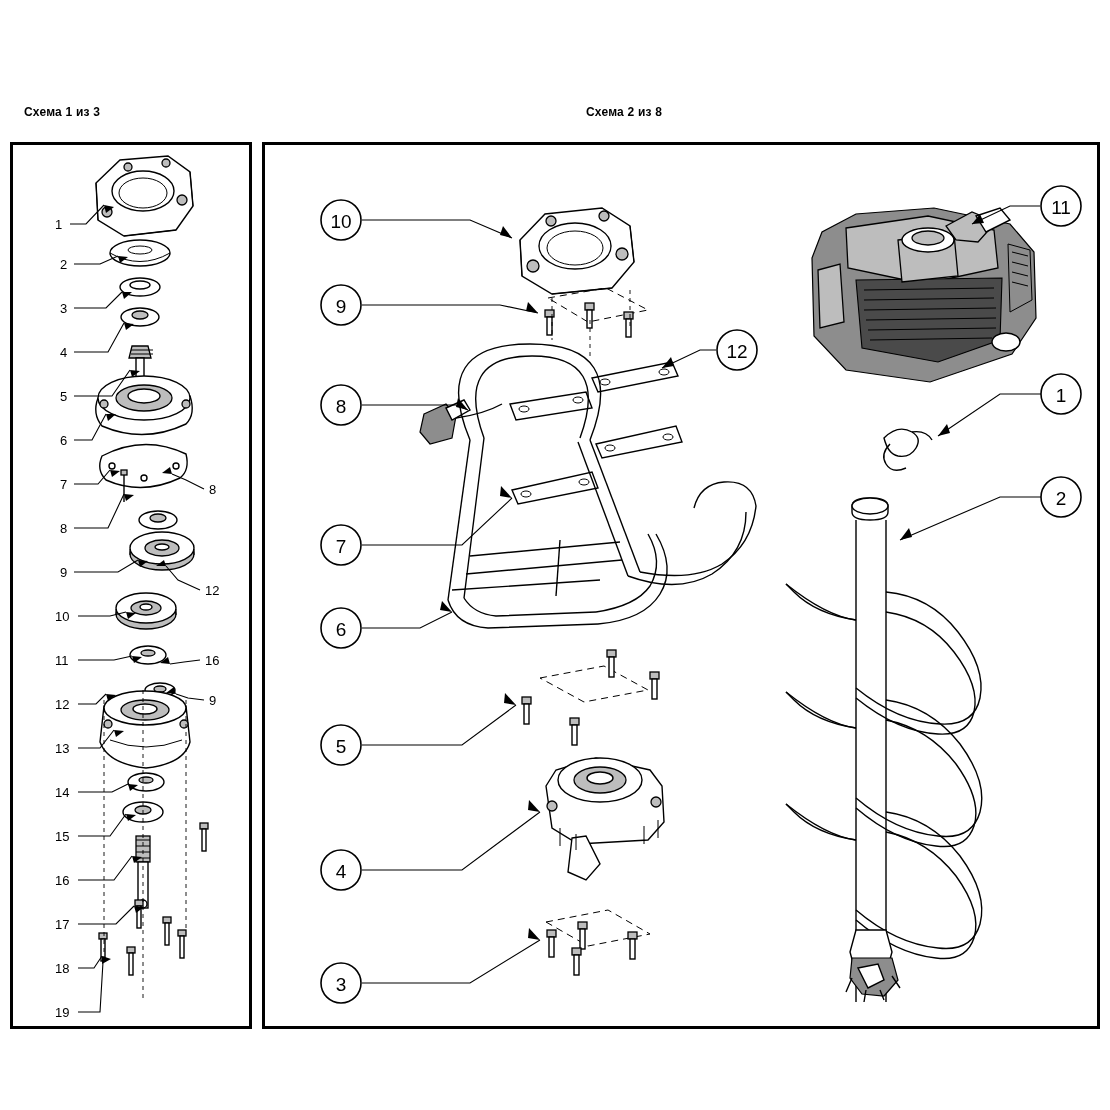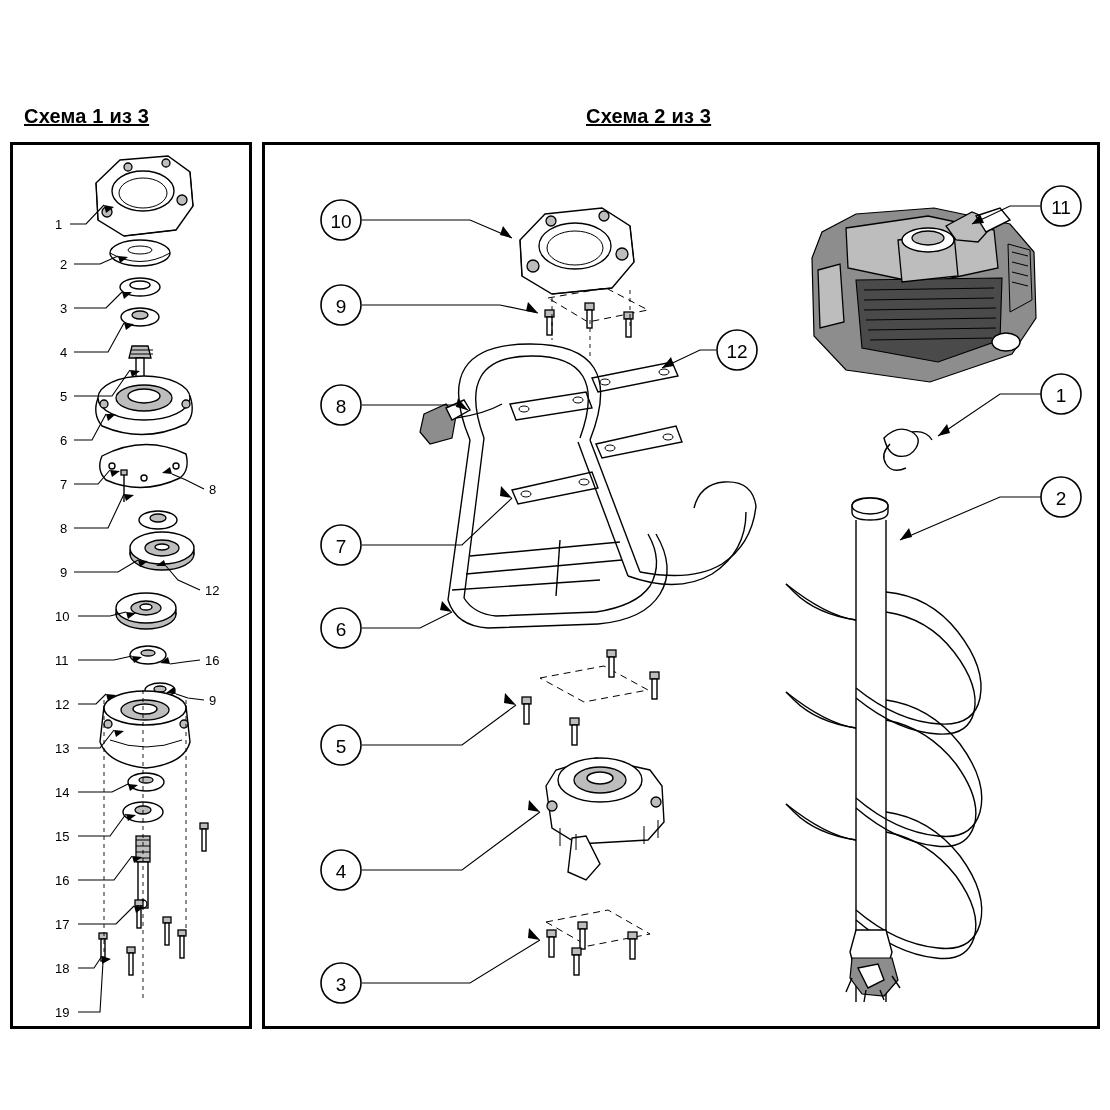--- a/index.html
+++ b/index.html
@@ -16,25 +16,24 @@
     overflow: hidden;
   }
   .page {
     position: absolute;
     left: 0; top: 0;
     width: 1110px;
     height: 1110px;
   }
   .panel-title {
     position: absolute;
-    font-size: 20px;
+    font-size: 12px;
     font-weight: bold;
     letter-spacing: 0.2px;
     white-space: nowrap;
-    text-decoration: underline;
   }
   #title-left  { left: 24px;  top: 105px; }
   #title-right { left: 586px; top: 105px; }
 
   .panel-box {
     position: absolute;
     border: 3px solid #000;
     box-sizing: border-box;
     background: #fff;
   }
@@ -71,21 +70,21 @@
   .filldk     { fill: #4a4a4a; stroke: #000; stroke-width: 1.1; }
   .fillk      { fill: #000000; stroke: none; }
   .balcircle  { fill: #ffffff; stroke: #000; stroke-width: 1.6; }
 </style>
 </head>
 <body>
 
 <div class="page">
 
   <div class="panel-title" id="title-left">Схема 1 из 3</div>
-  <div class="panel-title" id="title-right">Схема 2 из 3</div>
+  <div class="panel-title" id="title-right">Схема 2 из 8</div>
 
   <div class="panel-box" id="panel-left"></div>
   <div class="panel-box" id="panel-right"></div>
 
   <svg class="art" viewBox="0 0 1110 1110">
 
     <g>
 
       <g>
         <path class="fillw" d="M96 183 L120 160 L168 156 L190 172 L193 206 L176 230 L124 236 L98 220 Z"></path>

